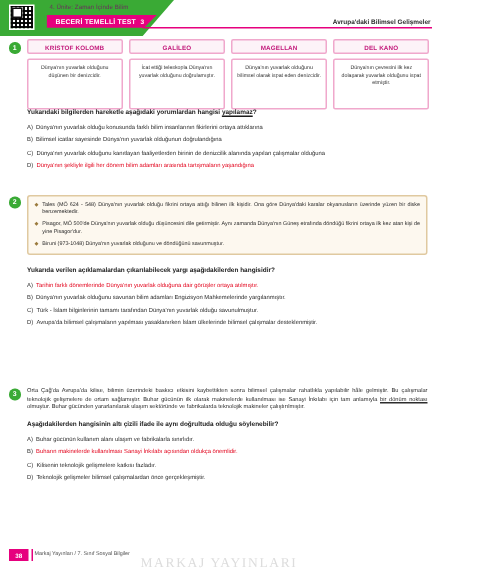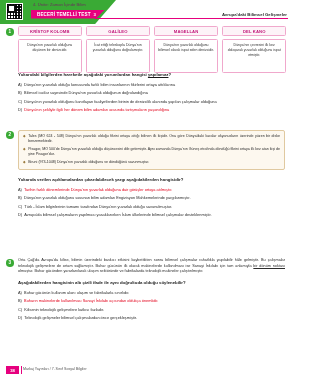--- a/index.html
+++ b/index.html
@@ -282,16 +282,17 @@
       <span>Kilisenin teknolojik gelişmelere katkısı fazladır.</span>
     </div>
     <div class="opt">
       <span class="ltr">D)</span>
       <span>Teknolojik gelişmeler bilimsel çalışmalardan önce gerçekleşmiştir.</span>
     </div>
   </div>
 </div>
 
 <div class="footer">
+  <div class="wm">MARKAJ YAYINLARI</div>
   <div class="pg">38</div>
   <div class="foot-rule"></div>
   <div class="foot-txt">Markaj Yayınları / 7. Sınıf Sosyal Bilgiler</div>
 </div>
 
 </body></html>

